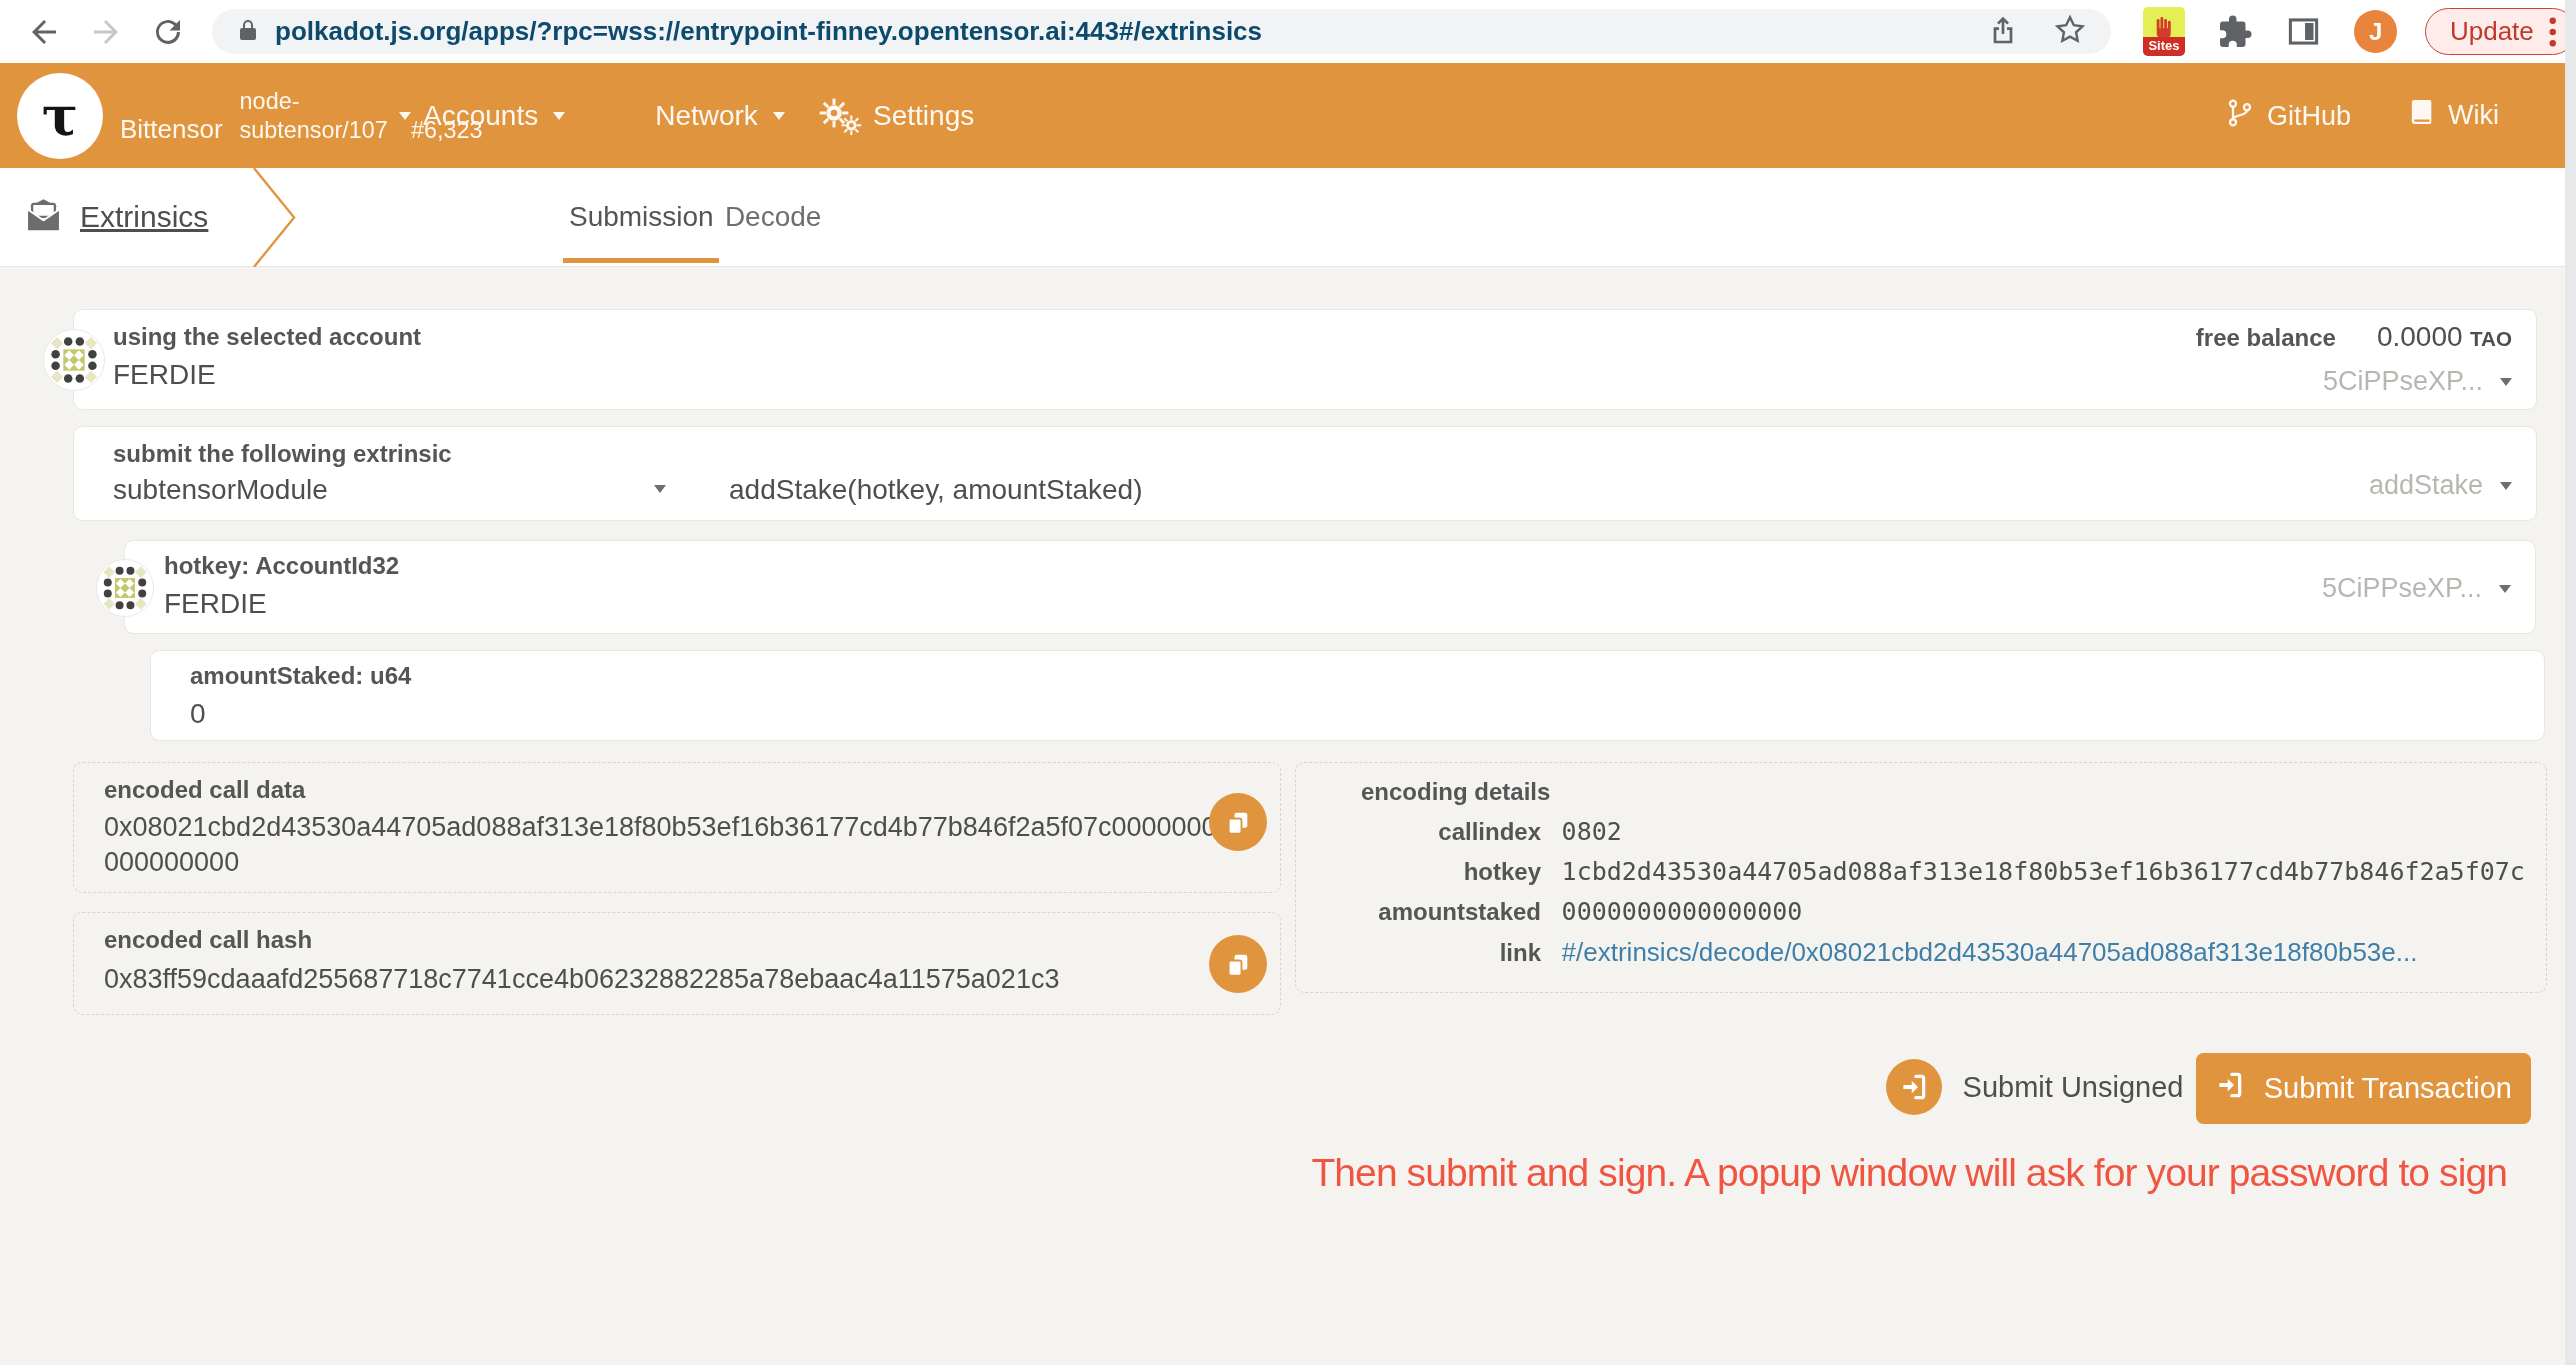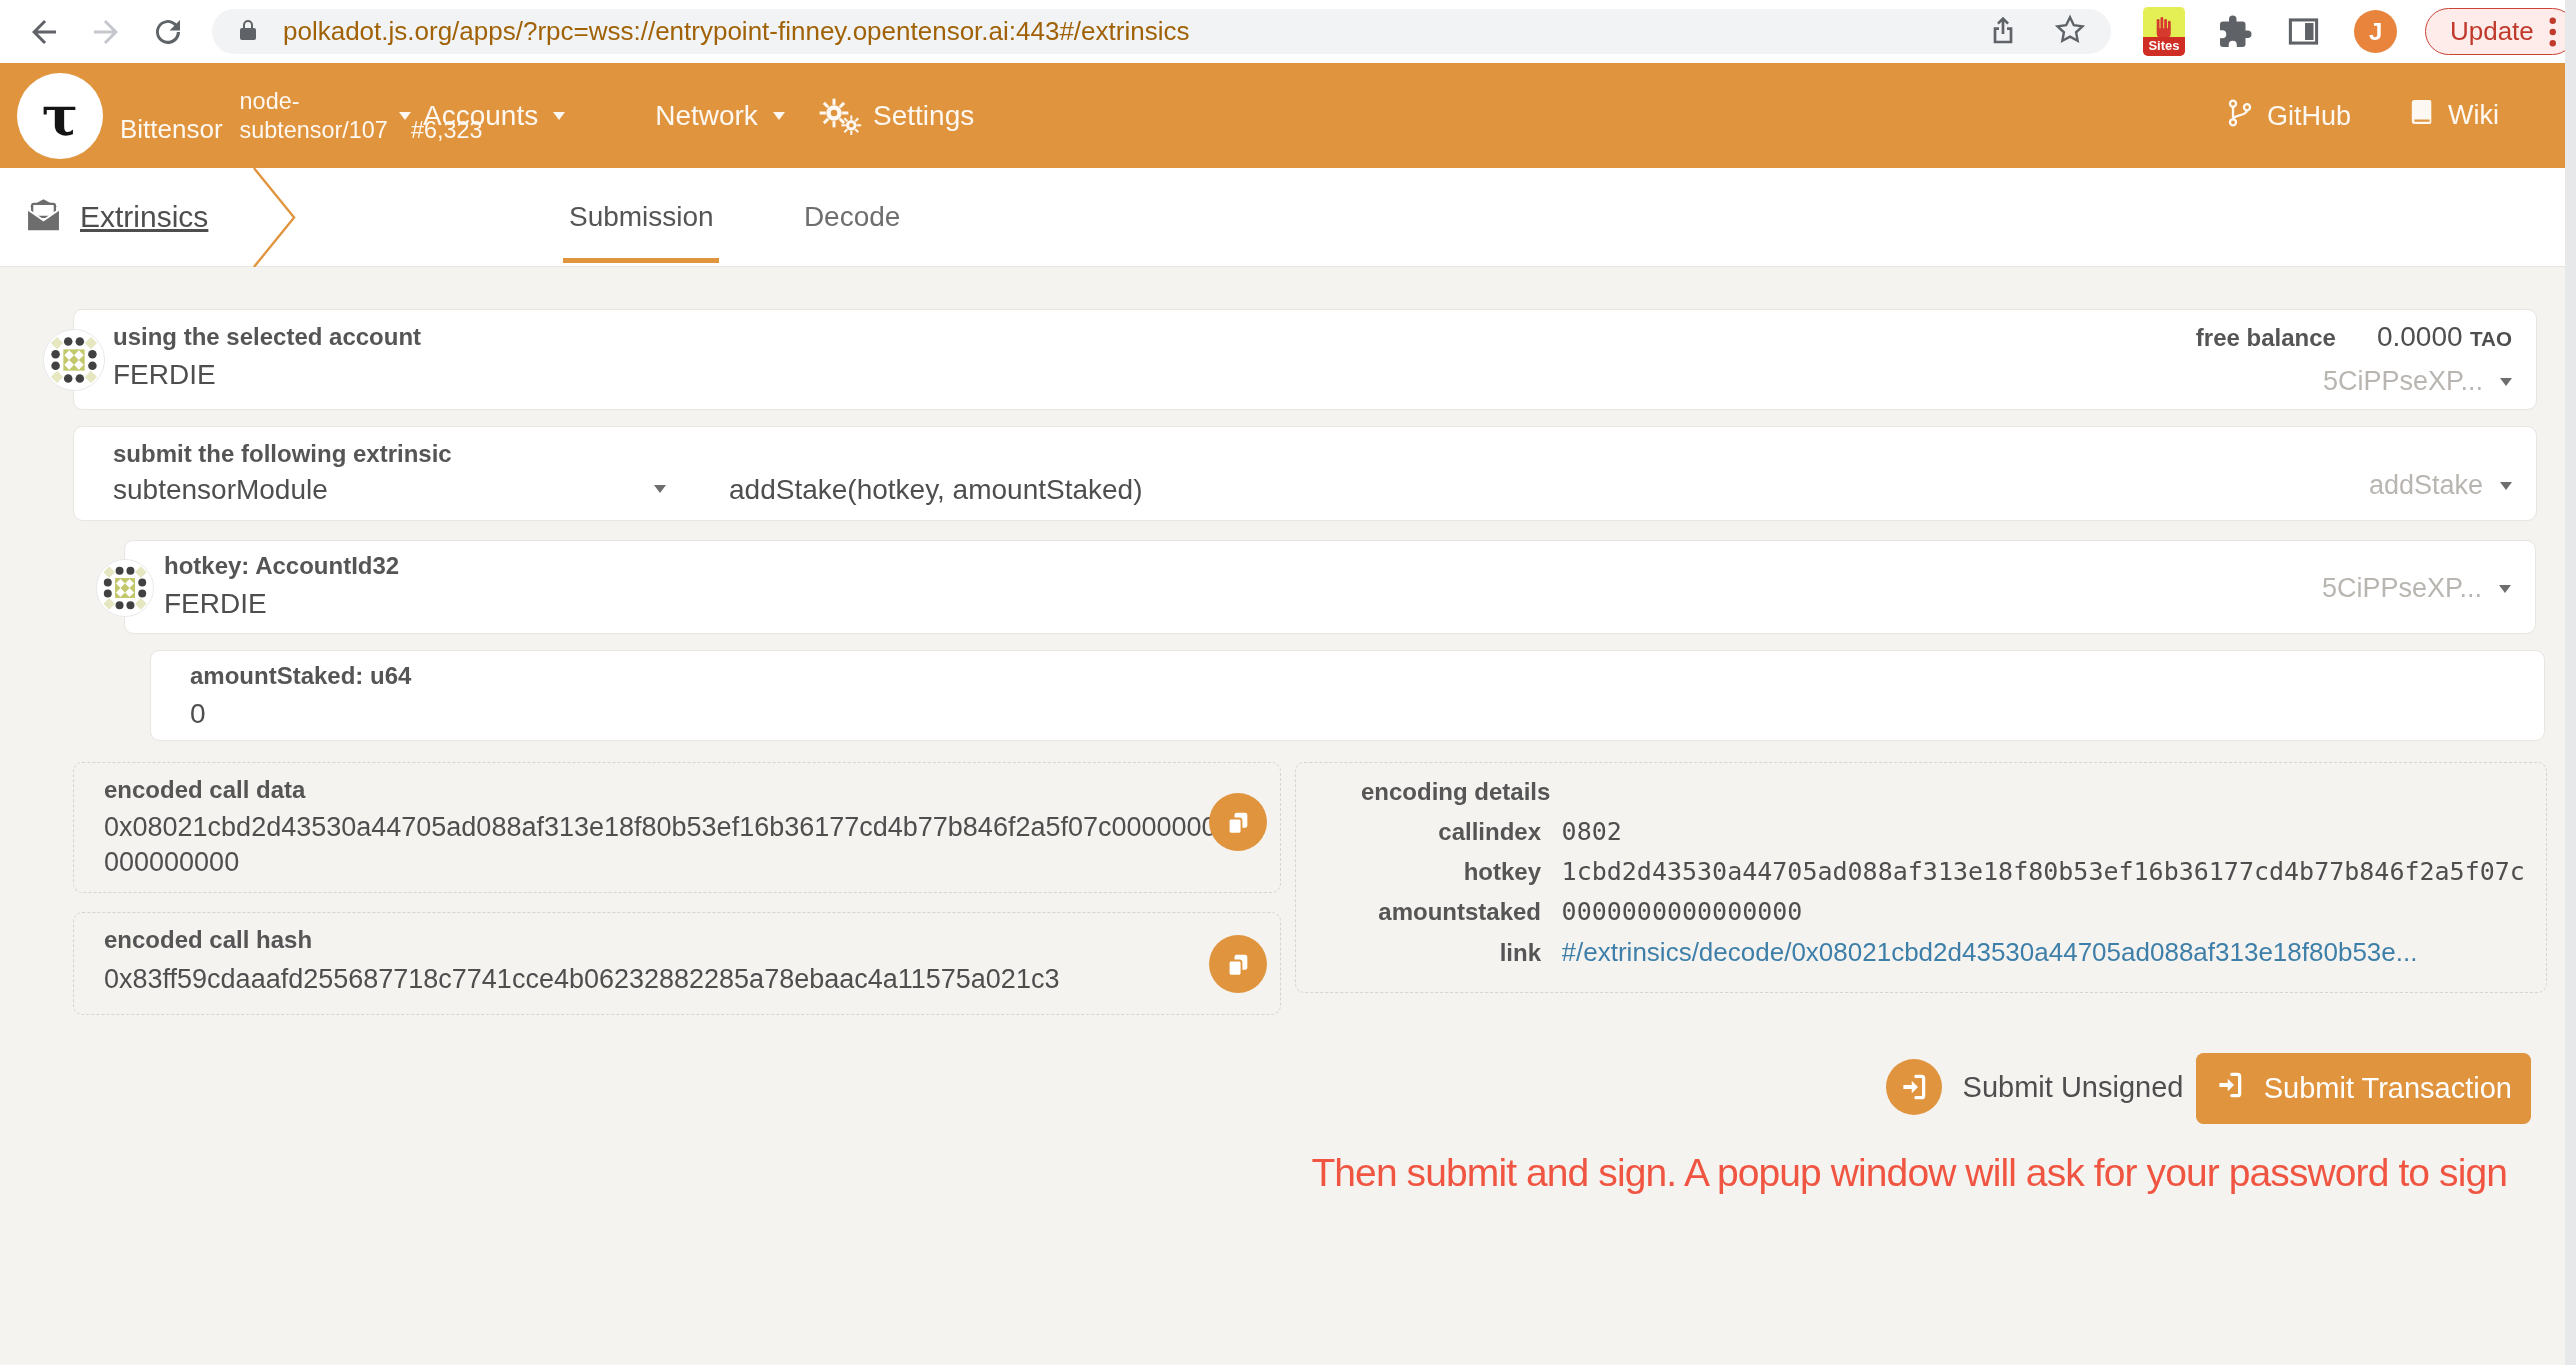--- a/index.html
+++ b/index.html
@@ -7,21 +7,21 @@
   .screen{
     position:relative; width:2576px; height:1366px; overflow:hidden;
     background:#f5f3f0;
     font-family:"Liberation Sans","DejaVu Sans",sans-serif;
     color:#4e4e4e;
   }
   
   .browser{position:absolute;top:0;left:0;right:0;height:63px;background:#fff;display:flex;align-items:center;}
   .navbtn{margin-left:26px;display:flex;align-items:center;}
   .urlbar{margin-left:26px;width:1914px;height:45px;background:#f1f3f4;border-radius:24px;display:flex;align-items:center;padding:0 24px;}
-  .urltext{font-size:26px;color:#a16207;margin-left:23px;white-space:nowrap;overflow:hidden;}
+  .urltext{font-size:26px;color:#0c4a6e;margin-left:15px;white-space:nowrap;overflow:hidden;font-weight:bold;}
   .urlbar .spacer{flex:1;}
   .chromeic{margin-left:32px;display:flex;align-items:center;}
   .sites-ext{margin-left:32px;width:43px;height:49px;border-radius:4.7px;overflow:hidden;display:flex;flex-direction:column;}
   .sites-top{flex:1;background:#e4ef56;display:flex;align-items:flex-end;justify-content:center;}
   .sites-label{background:#cf2e24;color:#fff;font-size:13px;text-align:center;line-height:18.7px;font-weight:700;}
   .avatar{margin-left:32px;width:43px;height:43px;border-radius:50%;background:#e8843c;color:#fff;font-size:24px;font-weight:700;display:flex;align-items:center;justify-content:center;}
   .update-pill{margin-left:28px;height:47px;border:1.9px solid #cb4335;background:#fdecea;border-radius:24px;display:flex;align-items:center;padding:0 18.7px 0 24px;gap:15px;}
   .update-text{color:#c0392b;font-size:26px;}
   
   .appbar{position:absolute;top:63px;left:0;right:0;height:106px;background:#e0943e;display:flex;align-items:center;color:#fdf8f1;}
@@ -38,21 +38,21 @@
   .nav-network{margin-left:90px;}
   .dev-pill{margin-left:52px;width:230px;height:73px;background:#fff;border-radius:9.4px;color:#6b6b6b;display:flex;align-items:center;justify-content:center;gap:17px;font-size:28px;}
   .nav-settings{margin-left:34px;gap:11.2px;}
   .hdr-right{margin-left:auto;margin-right:77px;display:flex;align-items:flex-start;gap:58px;}
   .hdr-link{display:flex;align-items:center;gap:13px;font-size:27px;}
   
   .tabbar{position:absolute;top:168px;left:0;right:0;height:99px;background:#fff;border-bottom:0.9px solid #e8e5e2;display:flex;align-items:stretch;}
   .section-head{display:flex;align-items:center;margin-left:24px;gap:17px;text-decoration:underline;}
   .section-title{font-size:30px;color:#4e4e4e;}
   .chev{position:absolute;left:251px;top:0;}
-  .tabs{display:flex;align-items:stretch;margin-left:355px;gap:79px;}
+  .tabs{display:flex;align-items:stretch;margin-left:355px;}
   .tab{display:flex;align-items:center;font-size:28px;color:#6e6e6e;position:relative;padding:0 5.6px;cursor:pointer;}
   .tab.active{color:#555;}
   .tab.active::after{content:"";position:absolute;left:0;right:0;bottom:2.8px;height:5.6px;background:#e0943e;}
   
   .card{position:absolute;background:#fff;border:0.9px solid #e9e5e1;border-radius:9.4px;}
   .dashed{position:absolute;border:1.9px dashed #d7d3cf;border-radius:9.4px;}
   .lbl{font-size:24px;font-weight:700;color:#555;}
   .val{font-size:28px;color:#4e4e4e;}
   .muted{color:#b9b5b1;}
   .identicon{position:absolute;}

